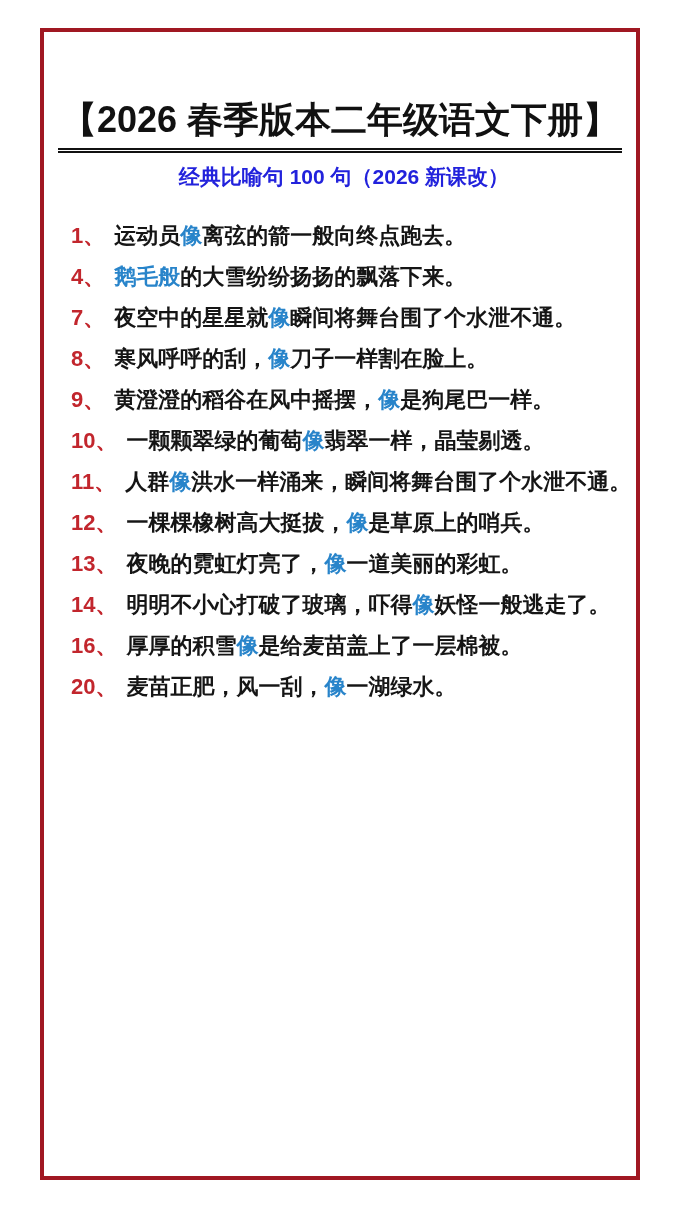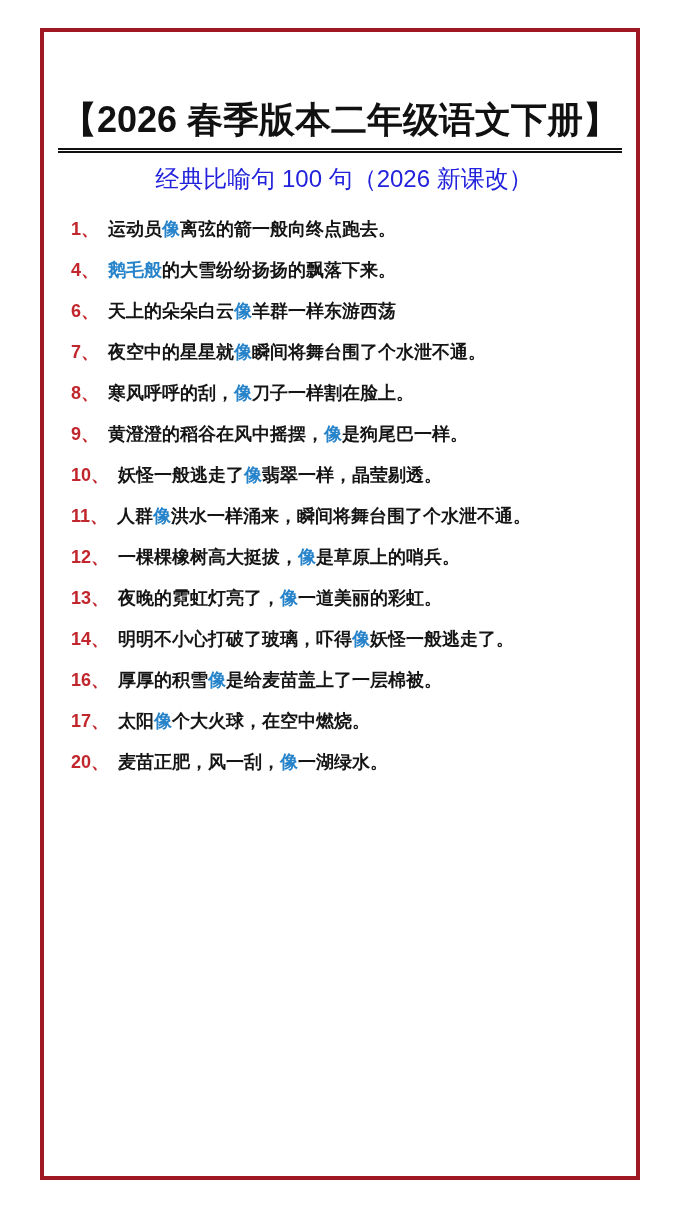--- a/index.html
+++ b/index.html
@@ -36,29 +36,29 @@
     font-size: 36px;
     font-weight: bold;
     color: var(--title-black, #111111);
     letter-spacing: 0px;
     border-bottom: 5px double var(--title-black, #111111);
     white-space: nowrap;
   }
   .subtitle {
     margin: 10px 0 0 8px;
     text-align: center;
-    font-size: 24px;
-    font-weight: normal;
+    font-size: 21px;
+    font-weight: bold;
     color: var(--subtitle-blue, #2222DC);
     white-space: nowrap;
   }
   .list {
-    margin-top: 14px;
+    margin-top: 24px;
     padding: 0 2px 0 27px;
-    font-size: 18px;
+    font-size: 22px;
     font-weight: bold;
     color: var(--body-black, #151515);
   }
   .list p.item {
     margin: 0;
     line-height: 41px;
   }
   .list .num {
     color: var(--number-red, #C2262D);
     margin-right: 9px;
@@ -72,27 +72,25 @@
 
 <div class="page">
   <div class="frame">
     <div class="title-wrap">
       <h1 class="title">【2026 春季版本二年级语文下册】</h1>
     </div>
     <h2 class="subtitle">经典比喻句 100 句（2026 新课改）</h2>
     <div class="list">
         <p class="item"><span class="num">1、</span><span>运动员</span><span class="hl">像</span><span>离弦的箭一般向终点跑去。</span></p>
         <p class="item"><span class="num">4、</span><span class="hl">鹅毛般</span><span>的大雪纷纷扬扬的飘落下来。</span></p>
-        <p class="item"><span class="num">6、</span><span>天上的朵朵白云</span><span class="hl">像</span><span>羊群一样东游西荡</span></p>
         <p class="item"><span class="num">7、</span><span>夜空中的星星就</span><span class="hl">像</span><span>瞬间将舞台围了个水泄不通。</span></p>
         <p class="item"><span class="num">8、</span><span>寒风呼呼的刮，</span><span class="hl">像</span><span>刀子一样割在脸上。</span></p>
         <p class="item"><span class="num">9、</span><span>黄澄澄的稻谷在风中摇摆，</span><span class="hl">像</span><span>是狗尾巴一样。</span></p>
-        <p class="item"><span class="num">10、</span><span>妖怪一般逃走了</span><span class="hl">像</span><span>翡翠一样，晶莹剔透。</span></p>
+        <p class="item"><span class="num">10、</span><span>一颗颗翠绿的葡萄</span><span class="hl">像</span><span>翡翠一样，晶莹剔透。</span></p>
         <p class="item"><span class="num">11、</span><span>人群</span><span class="hl">像</span><span>洪水一样涌来，瞬间将舞台围了个水泄不通。</span></p>
         <p class="item"><span class="num">12、</span><span>一棵棵橡树高大挺拔，</span><span class="hl">像</span><span>是草原上的哨兵。</span></p>
         <p class="item"><span class="num">13、</span><span>夜晚的霓虹灯亮了，</span><span class="hl">像</span><span>一道美丽的彩虹。</span></p>
         <p class="item"><span class="num">14、</span><span>明明不小心打破了玻璃，吓得</span><span class="hl">像</span><span>妖怪一般逃走了。</span></p>
         <p class="item"><span class="num">16、</span><span>厚厚的积雪</span><span class="hl">像</span><span>是给麦苗盖上了一层棉被。</span></p>
-        <p class="item"><span class="num">17、</span><span>太阳</span><span class="hl">像</span><span>个大火球，在空中燃烧。</span></p>
         <p class="item"><span class="num">20、</span><span>麦苗正肥，风一刮，</span><span class="hl">像</span><span>一湖绿水。</span></p>
       </div>
   </div>
 </div>
 
 </body></html>

